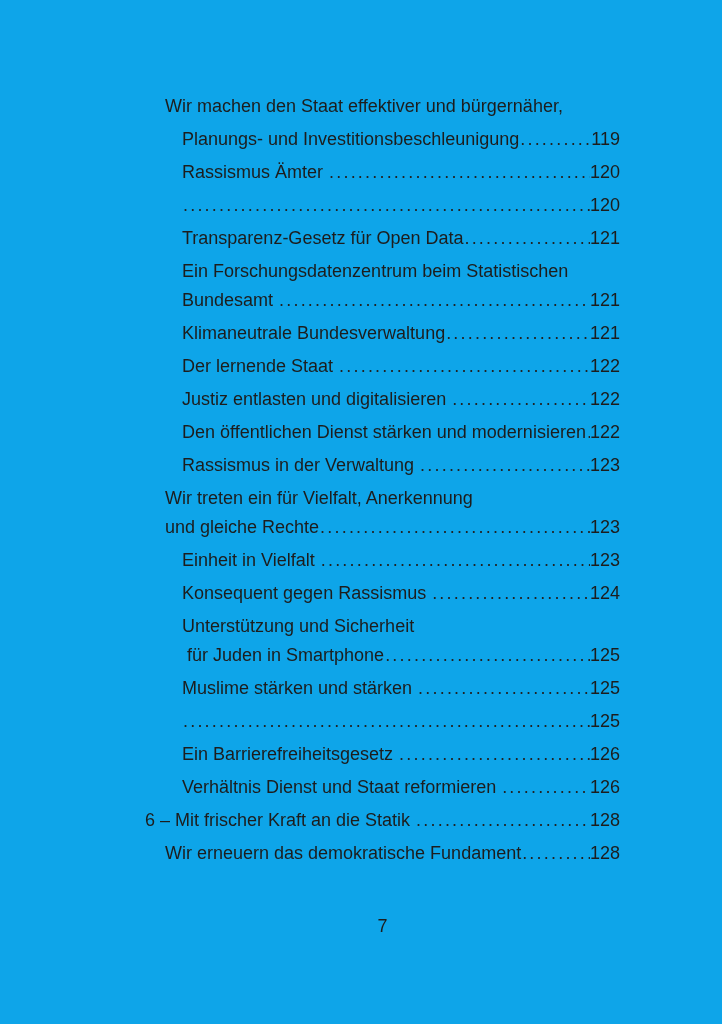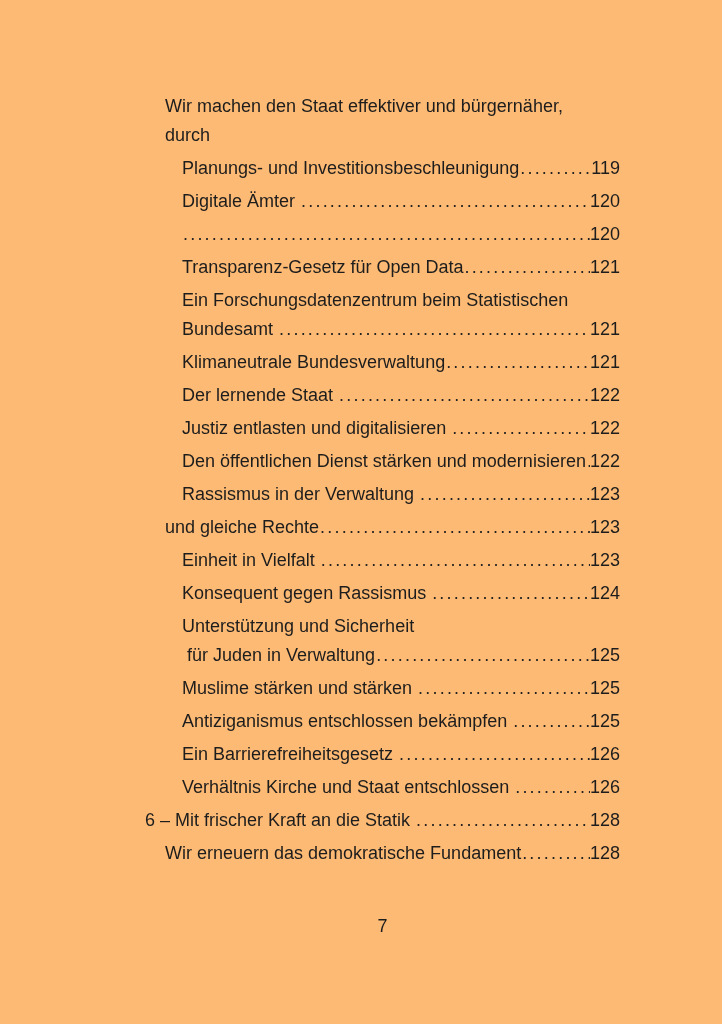--- a/index.html
+++ b/index.html
@@ -1,20 +1,20 @@
 <!DOCTYPE html>
 <html><head>
 <meta charset="utf-8">
 <style>
   html, body { margin: 0; padding: 0; background: #e8e8e8; }
   .page {
     position: relative;
     width: 722px;
     height: 1024px;
-    background: #fdba74;
+    background: #0ea5e9;
     overflow: hidden;
     font-family: "Liberation Sans", sans-serif;
     color: #1d1d1d;
   }
   .toc {
     position: absolute;
     left: 145px;
     top: 92px;
     width: 475px;
     font-size: 18px;
@@ -49,36 +49,33 @@
 </head>
 <body>
 
 <div class="page">
   <div class="toc">
 
     <div class="entry lvl2">
       <div class="line">
           <span class="t">Wir machen den Staat effektiver und bürgernäher,</span>
         </div>
-      <div class="line">
-          <span class="t">durch</span>
-        </div>
     </div>
 
     <div class="entry lvl3">
       <div class="line">
         <span class="t">Planungs- und Investitionsbeschleunigung</span>
         <span class="leader">......................................................................................................................................................</span>
         <span class="pg">119</span>
       </div>
     </div>
 
     <div class="entry lvl3">
       <div class="line">
-        <span class="t">Digitale Ämter </span>
+        <span class="t">Rassismus Ämter </span>
         <span class="leader">......................................................................................................................................................</span>
         <span class="pg">120</span>
       </div>
     </div>
 
     <div class="entry lvl3">
       <div class="line">
         <span class="leader">......................................................................................................................................................</span>
         <span class="pg">120</span>
       </div>
@@ -138,20 +135,23 @@
     <div class="entry lvl3">
       <div class="line">
         <span class="t">Rassismus in der Verwaltung </span>
         <span class="leader">......................................................................................................................................................</span>
         <span class="pg">123</span>
       </div>
     </div>
 
     <div class="entry lvl2">
       <div class="line">
+          <span class="t">Wir treten ein für Vielfalt, Anerkennung</span>
+        </div>
+      <div class="line">
         <span class="t">und gleiche Rechte</span>
         <span class="leader">......................................................................................................................................................</span>
         <span class="pg">123</span>
       </div>
     </div>
 
     <div class="entry lvl3">
       <div class="line">
         <span class="t">Einheit in Vielfalt </span>
         <span class="leader">......................................................................................................................................................</span>
@@ -165,53 +165,52 @@
         <span class="leader">......................................................................................................................................................</span>
         <span class="pg">124</span>
       </div>
     </div>
 
     <div class="entry lvl3">
       <div class="line">
           <span class="t">Unterstützung und Sicherheit</span>
         </div>
       <div class="line">
-        <span class="t"> für Juden in Verwaltung</span>
+        <span class="t"> für Juden in Smartphone</span>
         <span class="leader">......................................................................................................................................................</span>
         <span class="pg">125</span>
       </div>
     </div>
 
     <div class="entry lvl3">
       <div class="line">
         <span class="t">Muslime stärken und stärken </span>
         <span class="leader">......................................................................................................................................................</span>
         <span class="pg">125</span>
       </div>
     </div>
 
     <div class="entry lvl3">
       <div class="line">
-        <span class="t">Antiziganismus entschlossen bekämpfen </span>
         <span class="leader">......................................................................................................................................................</span>
         <span class="pg">125</span>
       </div>
     </div>
 
     <div class="entry lvl3">
       <div class="line">
         <span class="t">Ein Barrierefreiheitsgesetz </span>
         <span class="leader">......................................................................................................................................................</span>
         <span class="pg">126</span>
       </div>
     </div>
 
     <div class="entry lvl3">
       <div class="line">
-        <span class="t">Verhältnis Kirche und Staat entschlossen </span>
+        <span class="t">Verhältnis Dienst und Staat reformieren </span>
         <span class="leader">......................................................................................................................................................</span>
         <span class="pg">126</span>
       </div>
     </div>
 
     <div class="entry lvl1">
       <div class="line">
         <span class="t">6 – Mit frischer Kraft an die Statik </span>
         <span class="leader">......................................................................................................................................................</span>
         <span class="pg">128</span>

